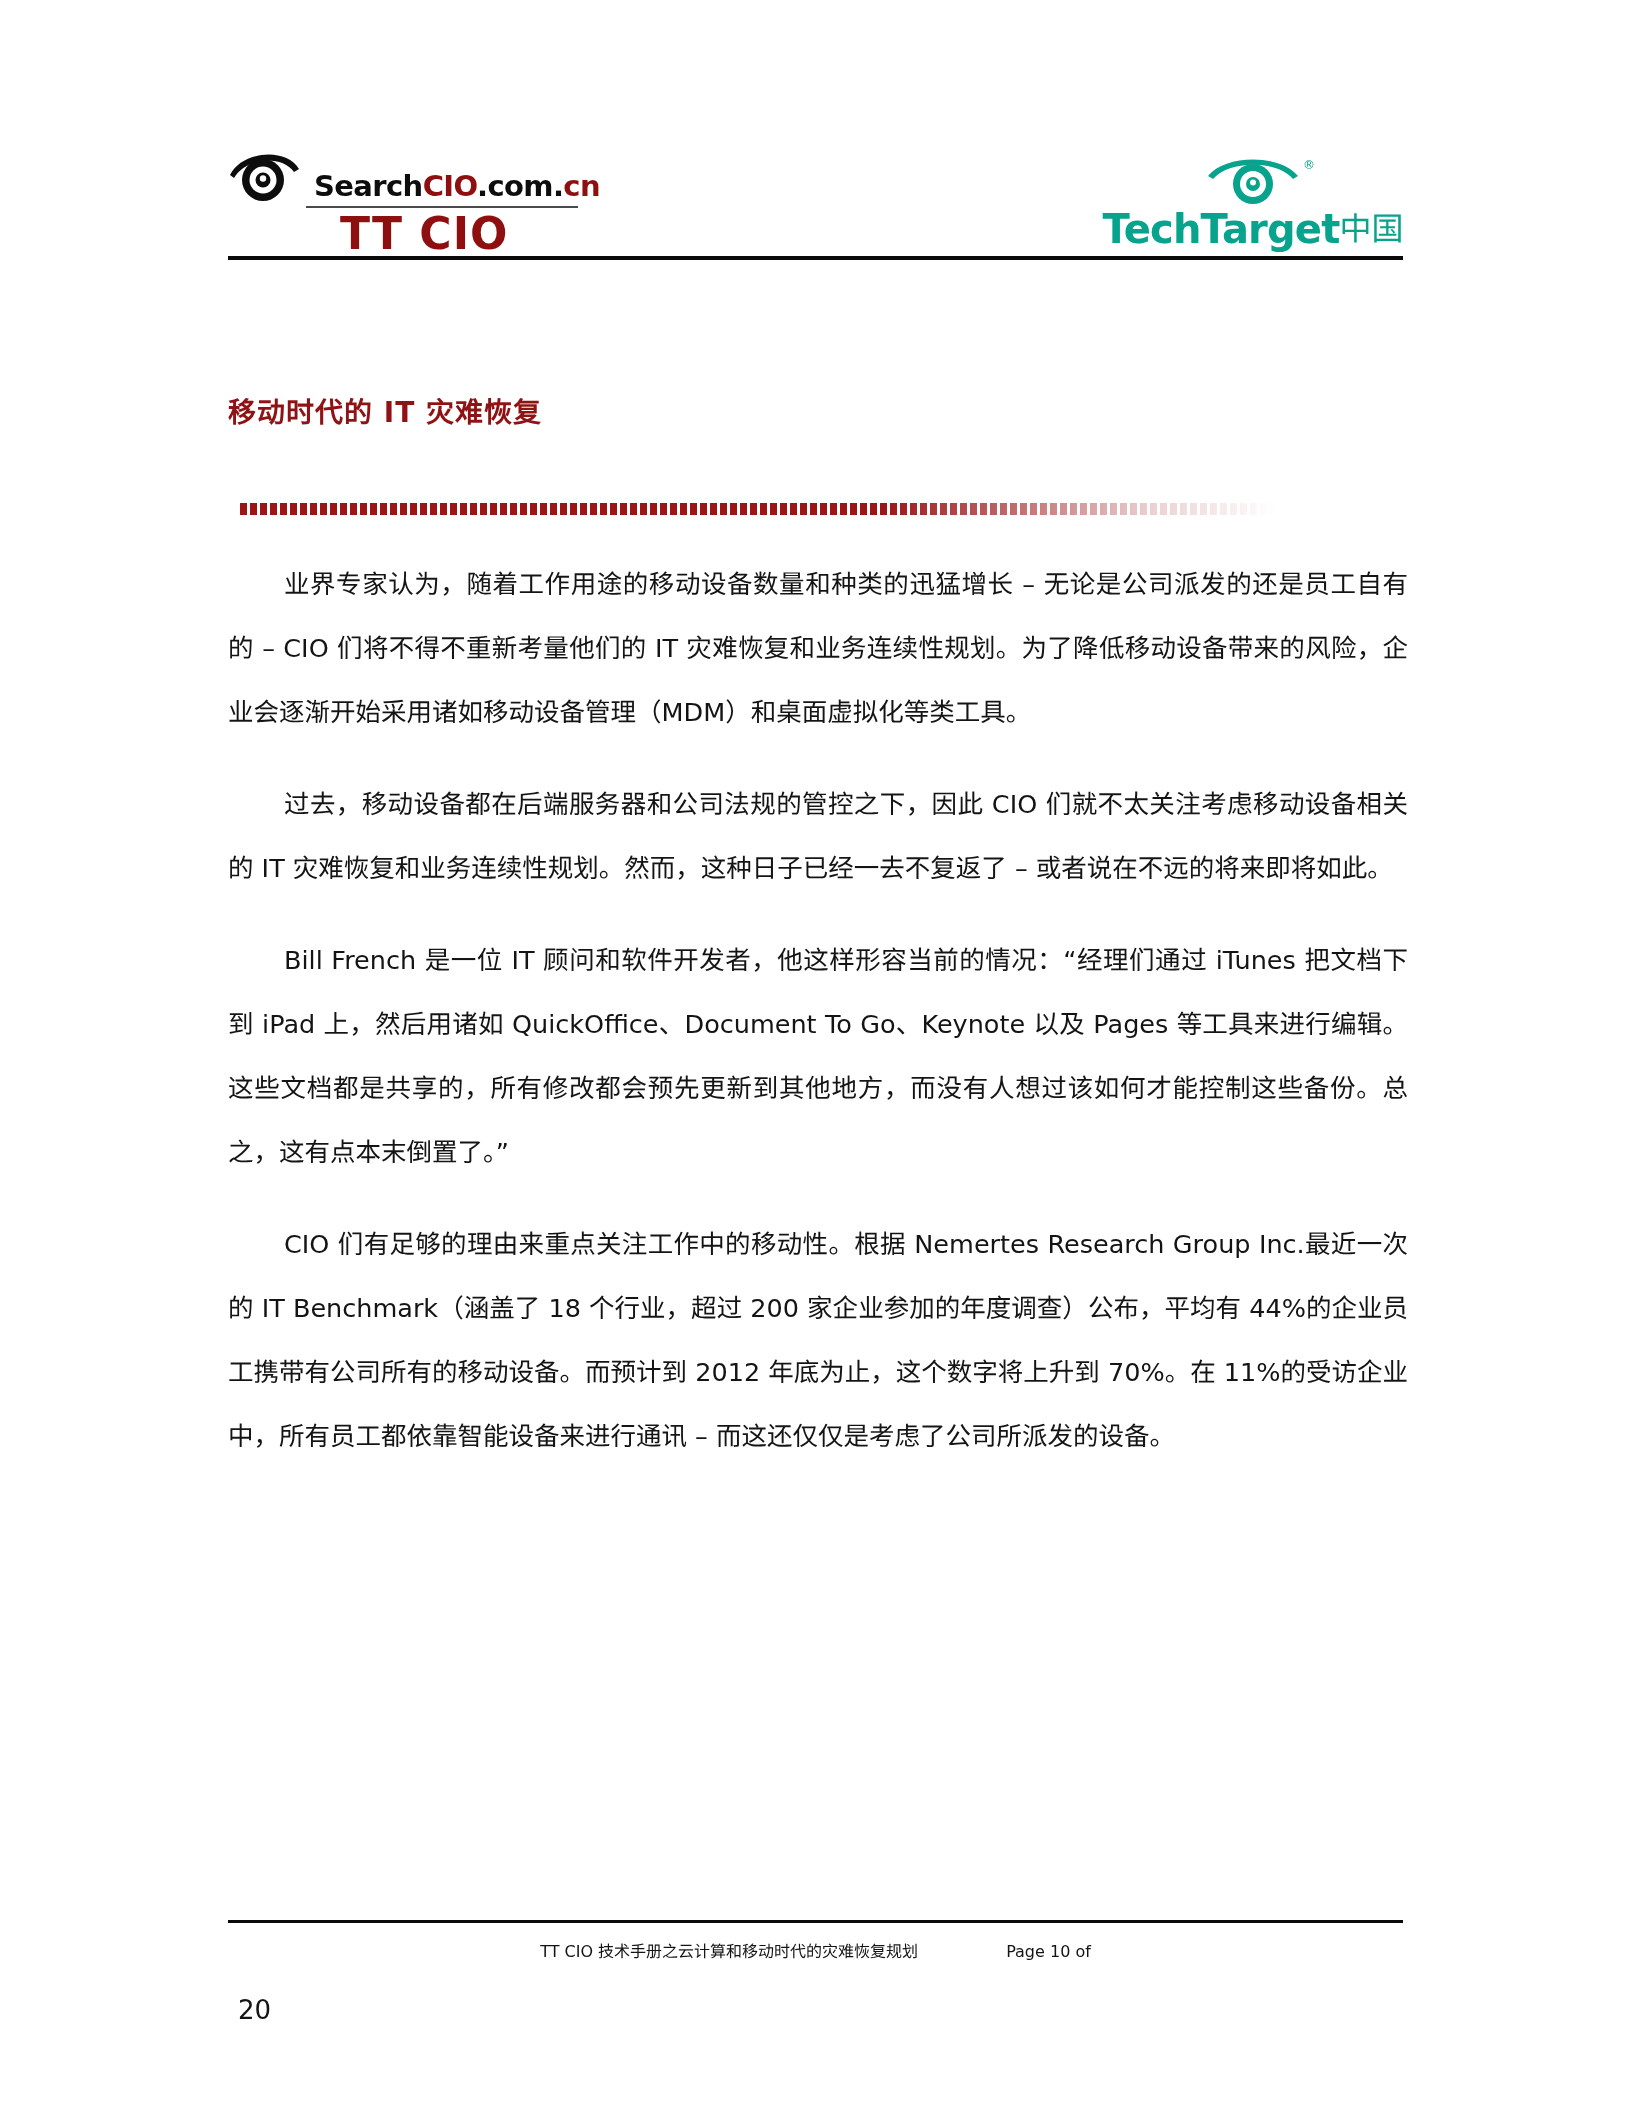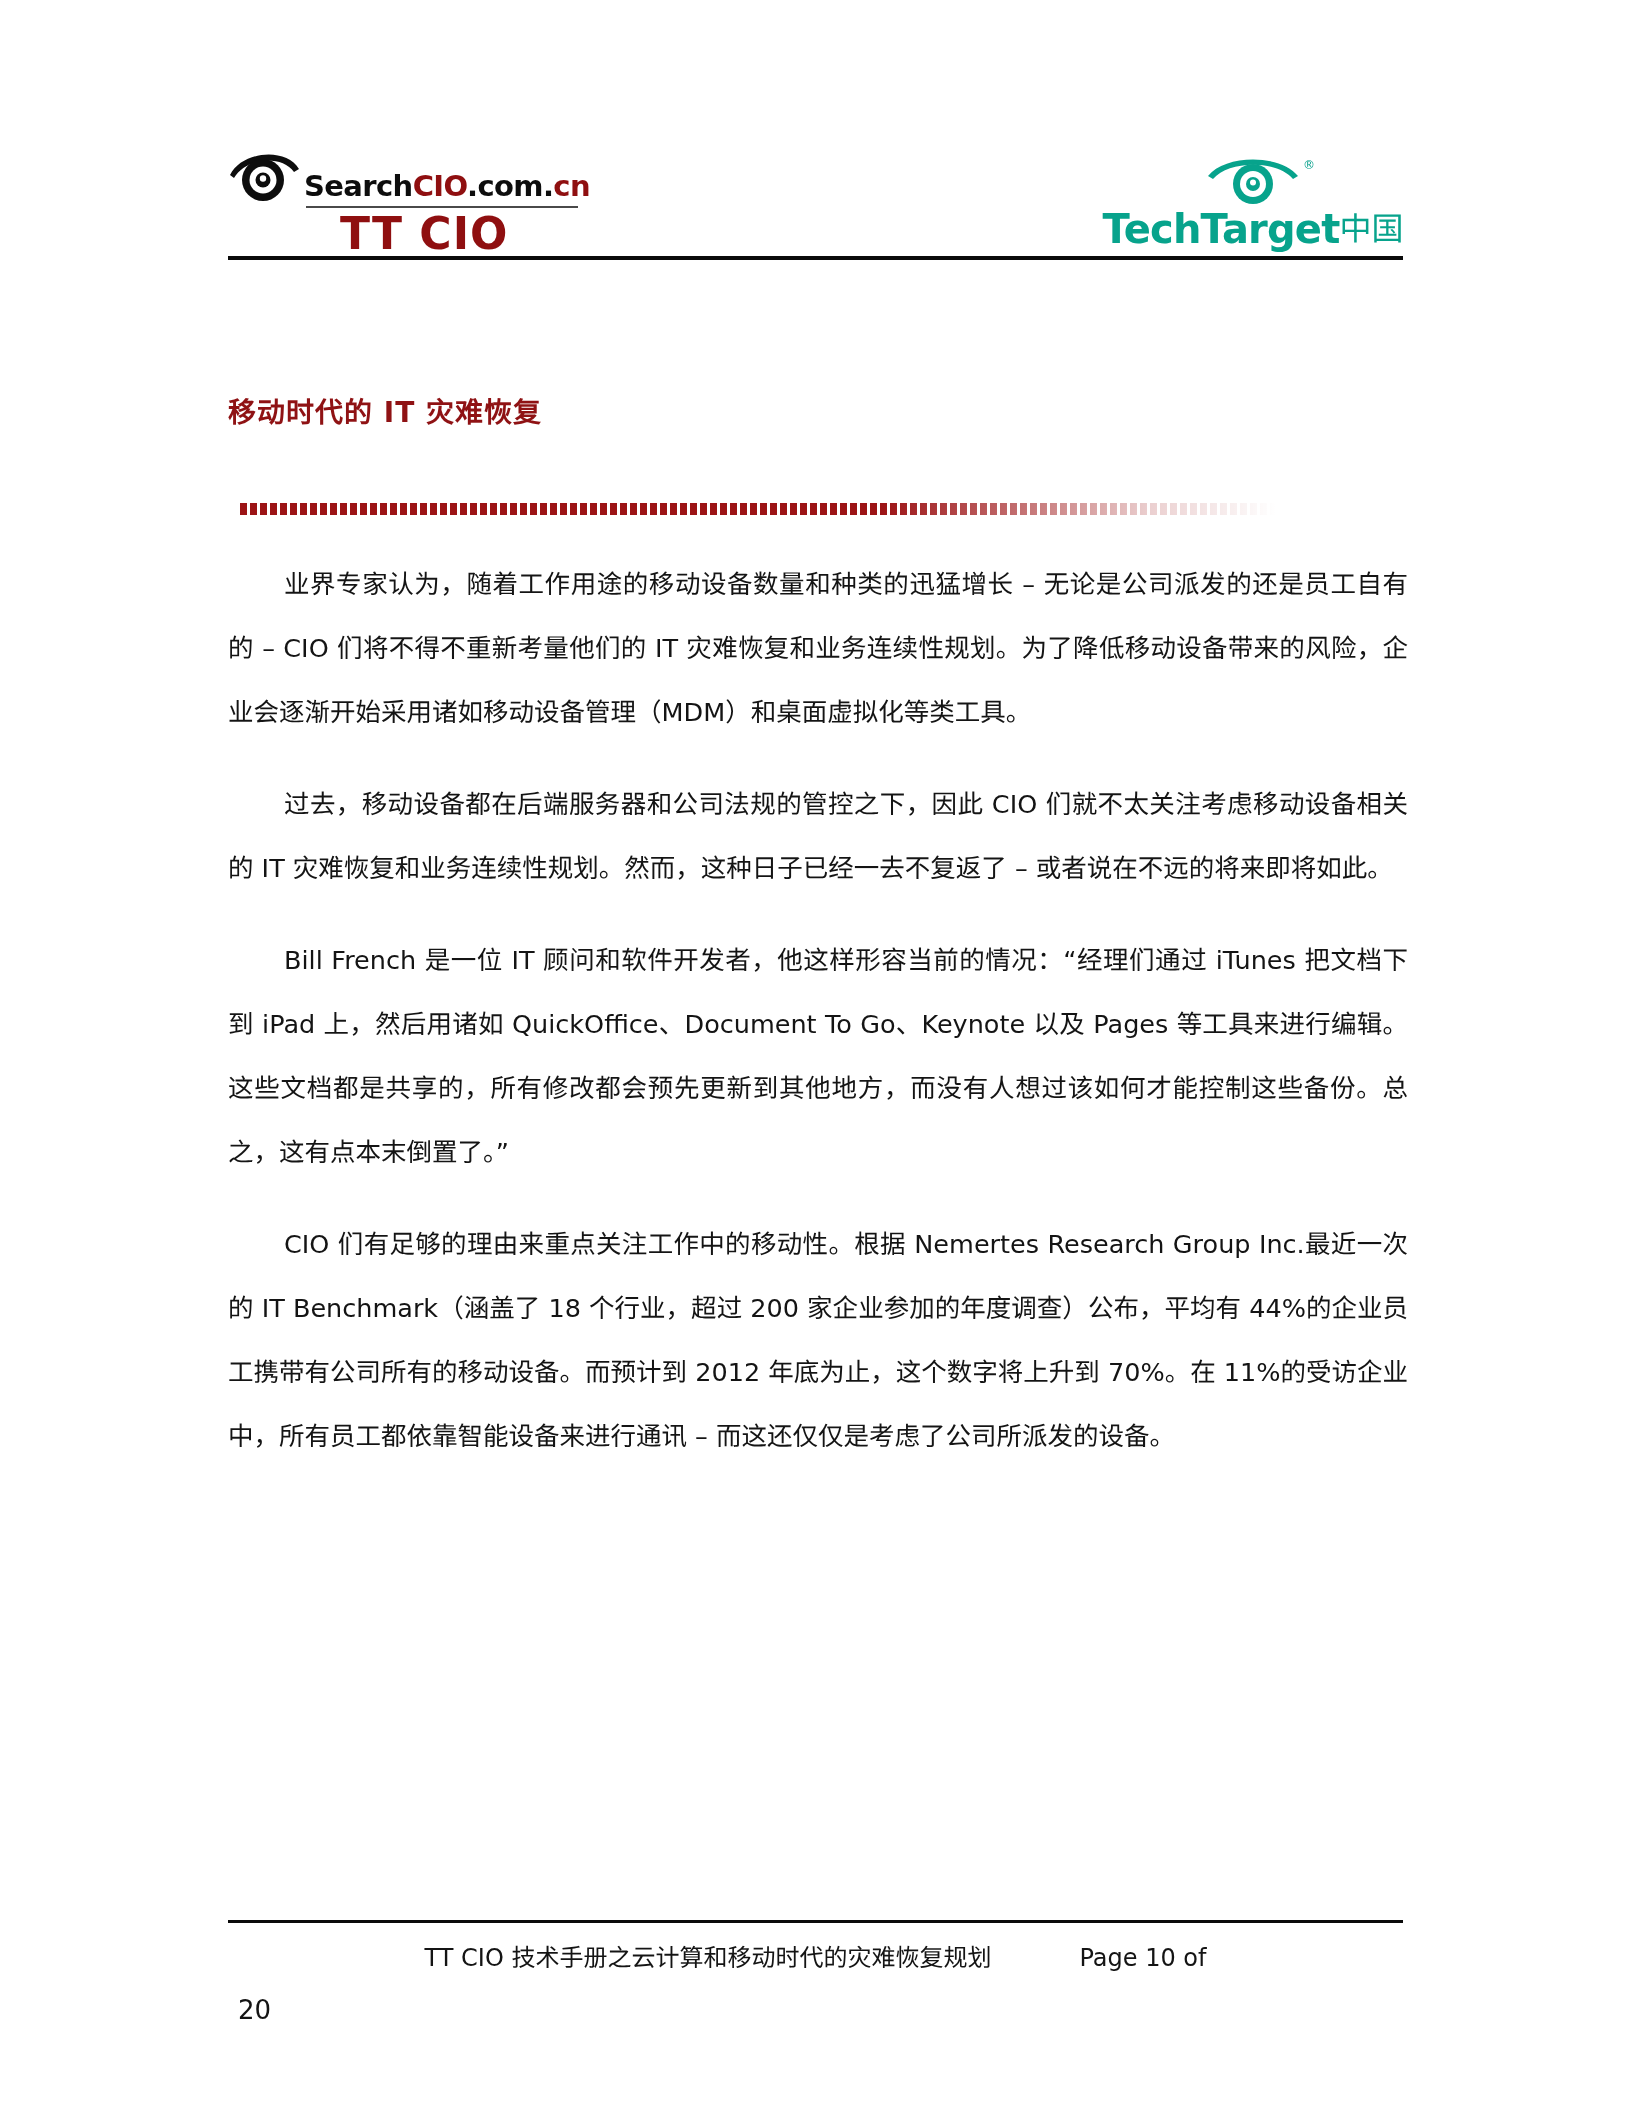--- a/index.html
+++ b/index.html
@@ -37,21 +37,21 @@
 
   
   .searchcio-logo {
     position: relative;
     display: block;
     width: 360px;
   }
   .sc-top {
     display: flex;
     align-items: flex-end;
-    gap: 2px;
+    gap: 12px;
   }
   .sc-eye {
     width: 74px;
     height: 58px;
     flex: 0 0 auto;
     display: block;
   }
   .sc-wordmark {
     font-family: "DejaVu Sans", sans-serif;
     font-weight: 700;
@@ -210,21 +210,21 @@
   .footer {
     position: absolute;
     left: 228px;
     top: 1938px;
     width: 1175px;
     display: flex;
     align-items: baseline;
     justify-content: center;
     gap: 88px;
     font-family: "DejaVu Sans", "Liberation Sans", sans-serif;
-    font-size: 24px;
+    font-size: 16px;
     color: #141414;
   }
   .footer-title { white-space: nowrap; }
   .footer-page { white-space: nowrap; }
   .footer-overflow {
     position: absolute;
     left: 238px;
     top: 1995px;
     font-family: "DejaVu Sans", "Liberation Sans", sans-serif;
     font-size: 26px;

